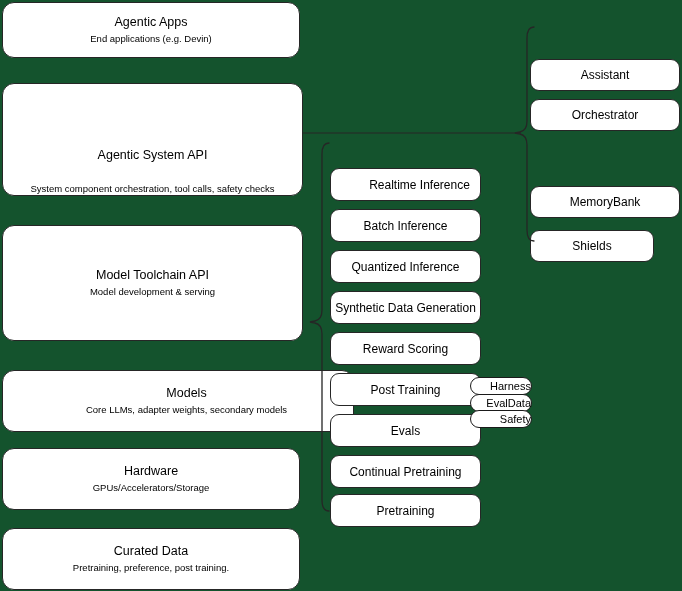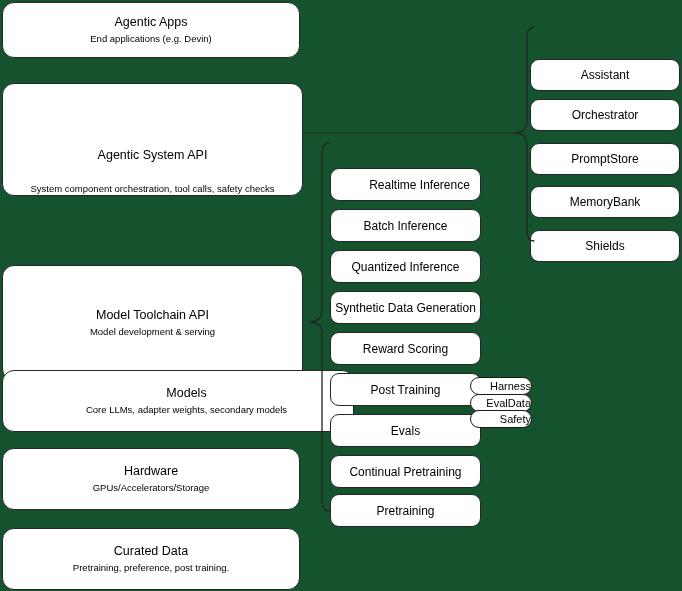--- a/index.html
+++ b/index.html
@@ -97,21 +97,21 @@
   <div class="layer-box" style="left:2px; top:2px; width:298px; height:56px;">
     <div class="layer-title">Agentic Apps</div>
     <div class="layer-sub">End applications (e.g. Devin)</div>
   </div>
 
   <div class="layer-box" style="left:2px; top:83px; width:301px; height:113px; justify-content:space-between; padding-top:64px;">
     <div class="layer-title">Agentic System API</div>
     <div class="layer-sub">System component orchestration, tool calls, safety checks</div>
   </div>
 
-  <div class="layer-box" style="left:2px; top:225px; width:301px; height:116px; justify-content:flex-start; padding-top:42px;margin-top:40px;">
+  <div class="layer-box" style="left:2px; top:225px; width:301px; height:116px; justify-content:flex-start; padding-top:42px;">
     <div class="layer-title">Model Toolchain API</div>
     <div class="layer-sub">Model development &amp; serving</div>
   </div>
 
   <div class="layer-box" style="left:2px; top:370px; width:352px; height:62px;padding-left:17px;">
     <div class="layer-title">Models</div>
     <div class="layer-sub">Core LLMs, adapter weights, secondary models</div>
   </div>
 
   <div class="layer-box" style="left:2px; top:448px; width:298px; height:62px;">
@@ -195,23 +195,20 @@
   <div class="pill" style="left:470px; top:410px; width:62px; height:18px;">
     <span>Safety</span>
   </div>
 
   <div class="cap-box" style="left:530px; top:34px; width:150px; height:32px;">
     <span>Assistant</span>
   </div>
   <div class="cap-box" style="left:530px; top:74px; width:150px; height:32px;">
     <span>Orchestrator</span>
   </div>
-  <div class="cap-box" style="left:530px; top:118px; width:150px; height:32px;">
-    <span>PromptStore</span>
-  </div>
   <div class="cap-box" style="left:530px; top:161px; width:150px; height:32px;">
     <span>MemoryBank</span>
   </div>
-  <div class="cap-box" style="left:530px; top:205px; width:150px; height:32px;">
+  <div class="cap-box" style="left:530px; top:205px; width:124px; height:32px;">
     <span>Shields</span>
   </div>
 
 </div>
 
 </body></html>

